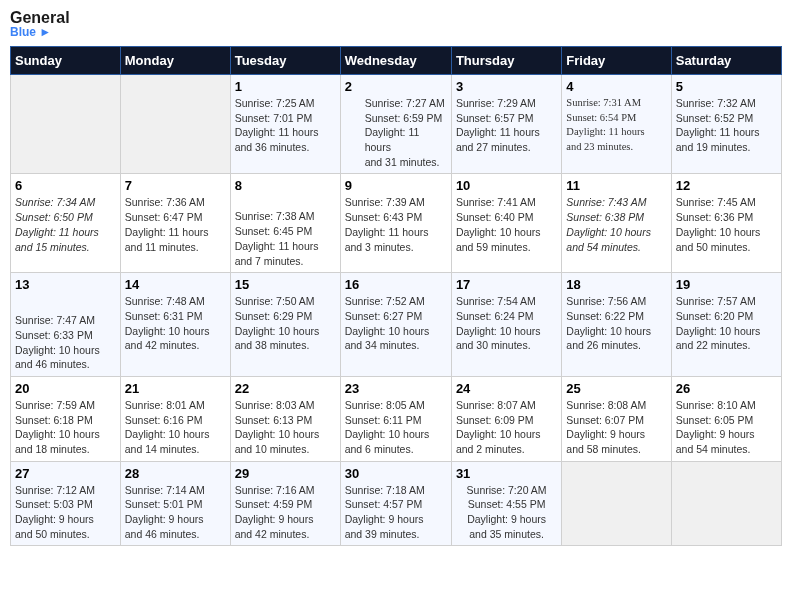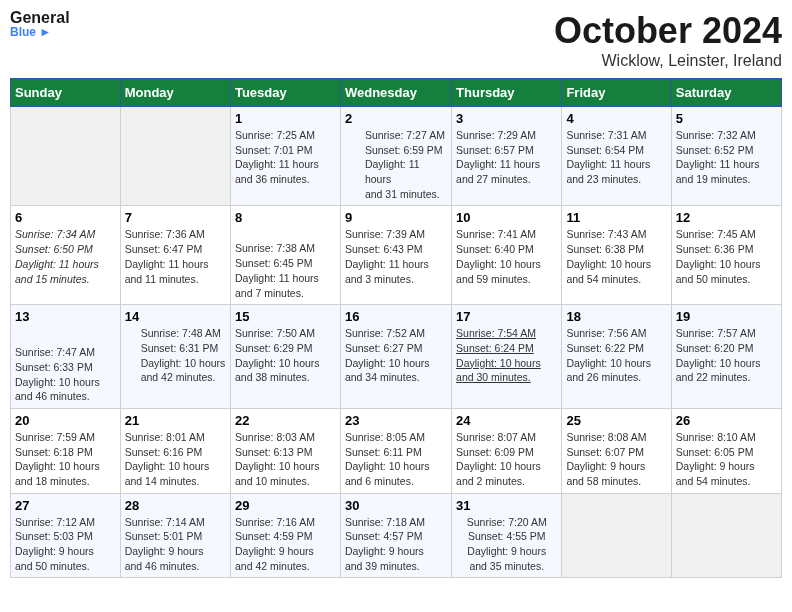--- a/index.html
+++ b/index.html
@@ -32,21 +32,21 @@
     .location {
       font-size: 16px;
       color: #333;
     }
     table {
       width: 100%;
       border-collapse: collapse;
       font-size: 11px;
     }
     thead tr {
-      background-color: #15803d;
+      background-color: #0f172a;
       color: white;
     }
     thead th {
       padding: 6px 4px;
       text-align: left;
       font-size: 13px;
       font-weight: bold;
       border: 1px solid #2a5aa0;
     }
     tbody tr {
@@ -81,24 +81,20 @@
 </head>
 <body>
 
 <div class="header-area">
   <div class="logo">
   <div style="display:flex;flex-direction:column;line-height:1;">
     <span style="font-size:16px;font-weight:bold;color:#1a1a1a;">General</span>
     <span style="font-size:12px;font-weight:bold;color:#3b82f6;">Blue ►</span>
   </div>
 </div>
-  <div class="title-area">
-    <div class="month-title">October 2024</div>
-    <div class="location">Wicklow, Leinster, Ireland</div>
-  </div>
 </div>
 
 <table>
   <thead>
     <tr>
     <th>Sunday</th>
         <th>Monday</th>
         <th>Tuesday</th>
         <th>Wednesday</th>
         <th>Thursday</th>
@@ -126,21 +122,21 @@
         </td>
         <td>
           <div class="day-number">3</div>
           <div class="day-detail" style="white-space: pre-line;">Sunrise: 7:29 AM
 Sunset: 6:57 PM
 Daylight: 11 hours
 and 27 minutes.</div>
         </td>
         <td>
           <div class="day-number">4</div>
-          <div class="day-detail" style="white-space: pre-line;">Sunrise: 7:31 AM
+          <div class="day-detail" style="white-space: pre-line; font-family: Liberation Serif, serif;">Sunrise: 7:31 AM
 Sunset: 6:54 PM
 Daylight: 11 hours
 and 23 minutes.</div>
         </td>
         <td>
           <div class="day-number">5</div>
           <div class="day-detail" style="white-space: pre-line;">Sunrise: 7:32 AM
 Sunset: 6:52 PM
 Daylight: 11 hours
 and 19 minutes.</div>
@@ -177,21 +173,21 @@
         </td>
         <td>
           <div class="day-number">10</div>
           <div class="day-detail" style="white-space: pre-line;">Sunrise: 7:41 AM
 Sunset: 6:40 PM
 Daylight: 10 hours
 and 59 minutes.</div>
         </td>
         <td>
           <div class="day-number">11</div>
-          <div class="day-detail" style="white-space: pre-line;">Sunrise: 7:43 AM
+          <div class="day-detail" style="white-space: pre-line; font-style: italic;">Sunrise: 7:43 AM
 Sunset: 6:38 PM
 Daylight: 10 hours
 and 54 minutes.</div>
         </td>
         <td>
           <div class="day-number">12</div>
           <div class="day-detail" style="white-space: pre-line;">Sunrise: 7:45 AM
 Sunset: 6:36 PM
 Daylight: 10 hours
 and 50 minutes.</div>
@@ -200,42 +196,42 @@
       <tr>
         <td>
           <div class="day-number">13</div>
           <div class="day-detail" style="white-space: pre-line; margin-top: 21px;">Sunrise: 7:47 AM
 Sunset: 6:33 PM
 Daylight: 10 hours
 and 46 minutes.</div>
         </td>
         <td>
           <div class="day-number">14</div>
-          <div class="day-detail" style="white-space: pre-line; margin-left: 16px;">Sunrise: 7:48 AM
+          <div class="day-detail" style="white-space: pre-line;">Sunrise: 7:48 AM
 Sunset: 6:31 PM
 Daylight: 10 hours
 and 42 minutes.</div>
         </td>
         <td>
           <div class="day-number">15</div>
           <div class="day-detail" style="white-space: pre-line;">Sunrise: 7:50 AM
 Sunset: 6:29 PM
 Daylight: 10 hours
 and 38 minutes.</div>
         </td>
         <td>
           <div class="day-number">16</div>
           <div class="day-detail" style="white-space: pre-line;">Sunrise: 7:52 AM
 Sunset: 6:27 PM
 Daylight: 10 hours
 and 34 minutes.</div>
         </td>
         <td>
           <div class="day-number">17</div>
-          <div class="day-detail" style="white-space: pre-line; text-decoration: underline;">Sunrise: 7:54 AM
+          <div class="day-detail" style="white-space: pre-line;">Sunrise: 7:54 AM
 Sunset: 6:24 PM
 Daylight: 10 hours
 and 30 minutes.</div>
         </td>
         <td>
           <div class="day-number">18</div>
           <div class="day-detail" style="white-space: pre-line;">Sunrise: 7:56 AM
 Sunset: 6:22 PM
 Daylight: 10 hours
 and 26 minutes.</div>

